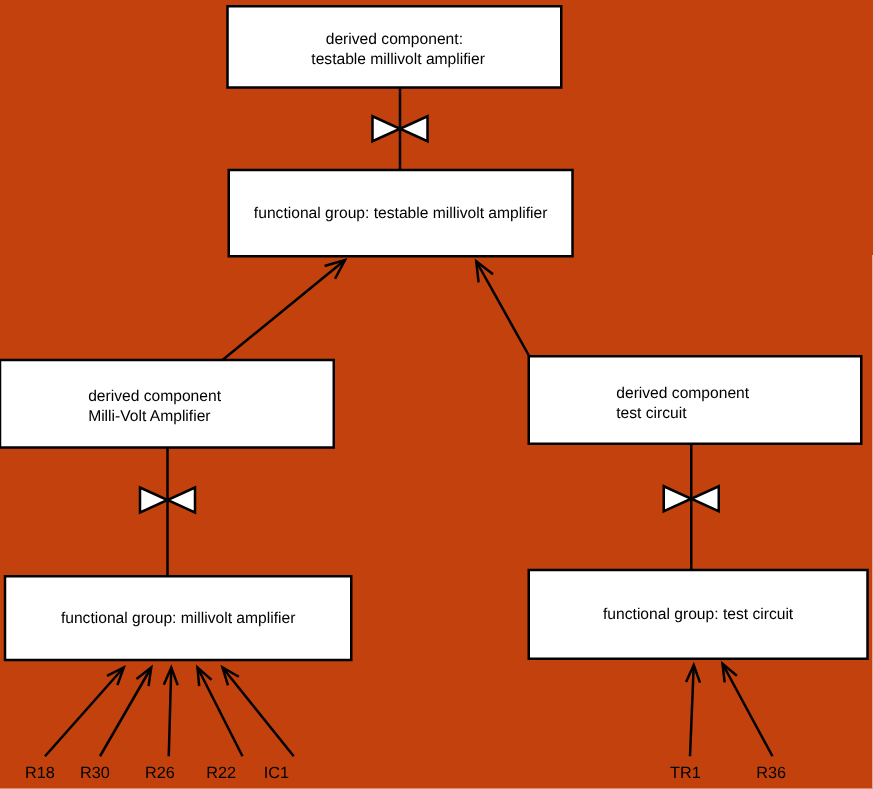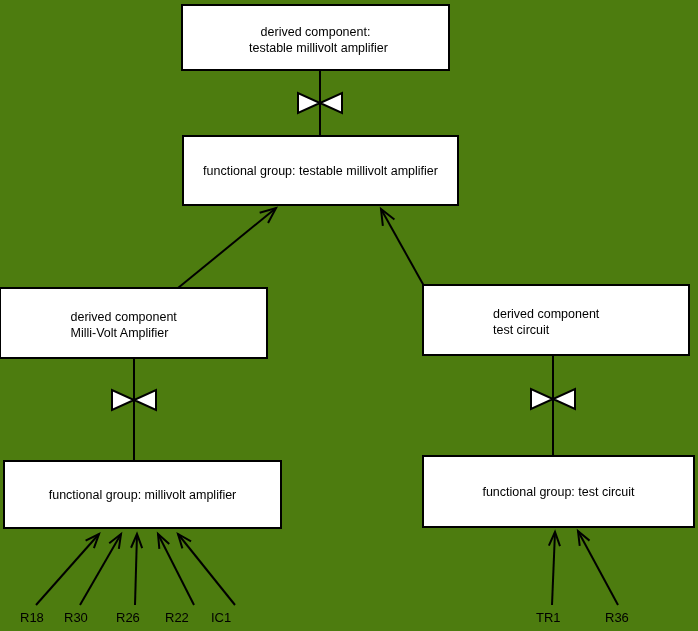--- a/index.html
+++ b/index.html
@@ -7,21 +7,21 @@
     padding: 0;
     background: #ffffff;
   }
   body {
     font-family: "Liberation Sans", sans-serif;
   }
   #diagram-root {
     position: relative;
     width: 698px;
     height: 631px;
-    background: #4d7c0f;
+    background: #c2410c;
     overflow: hidden;
   }
   #diagram-svg {
     position: absolute;
     top: 0;
     left: 0;
     width: 698px;
     height: 631px;
   }
   .box-rect {

